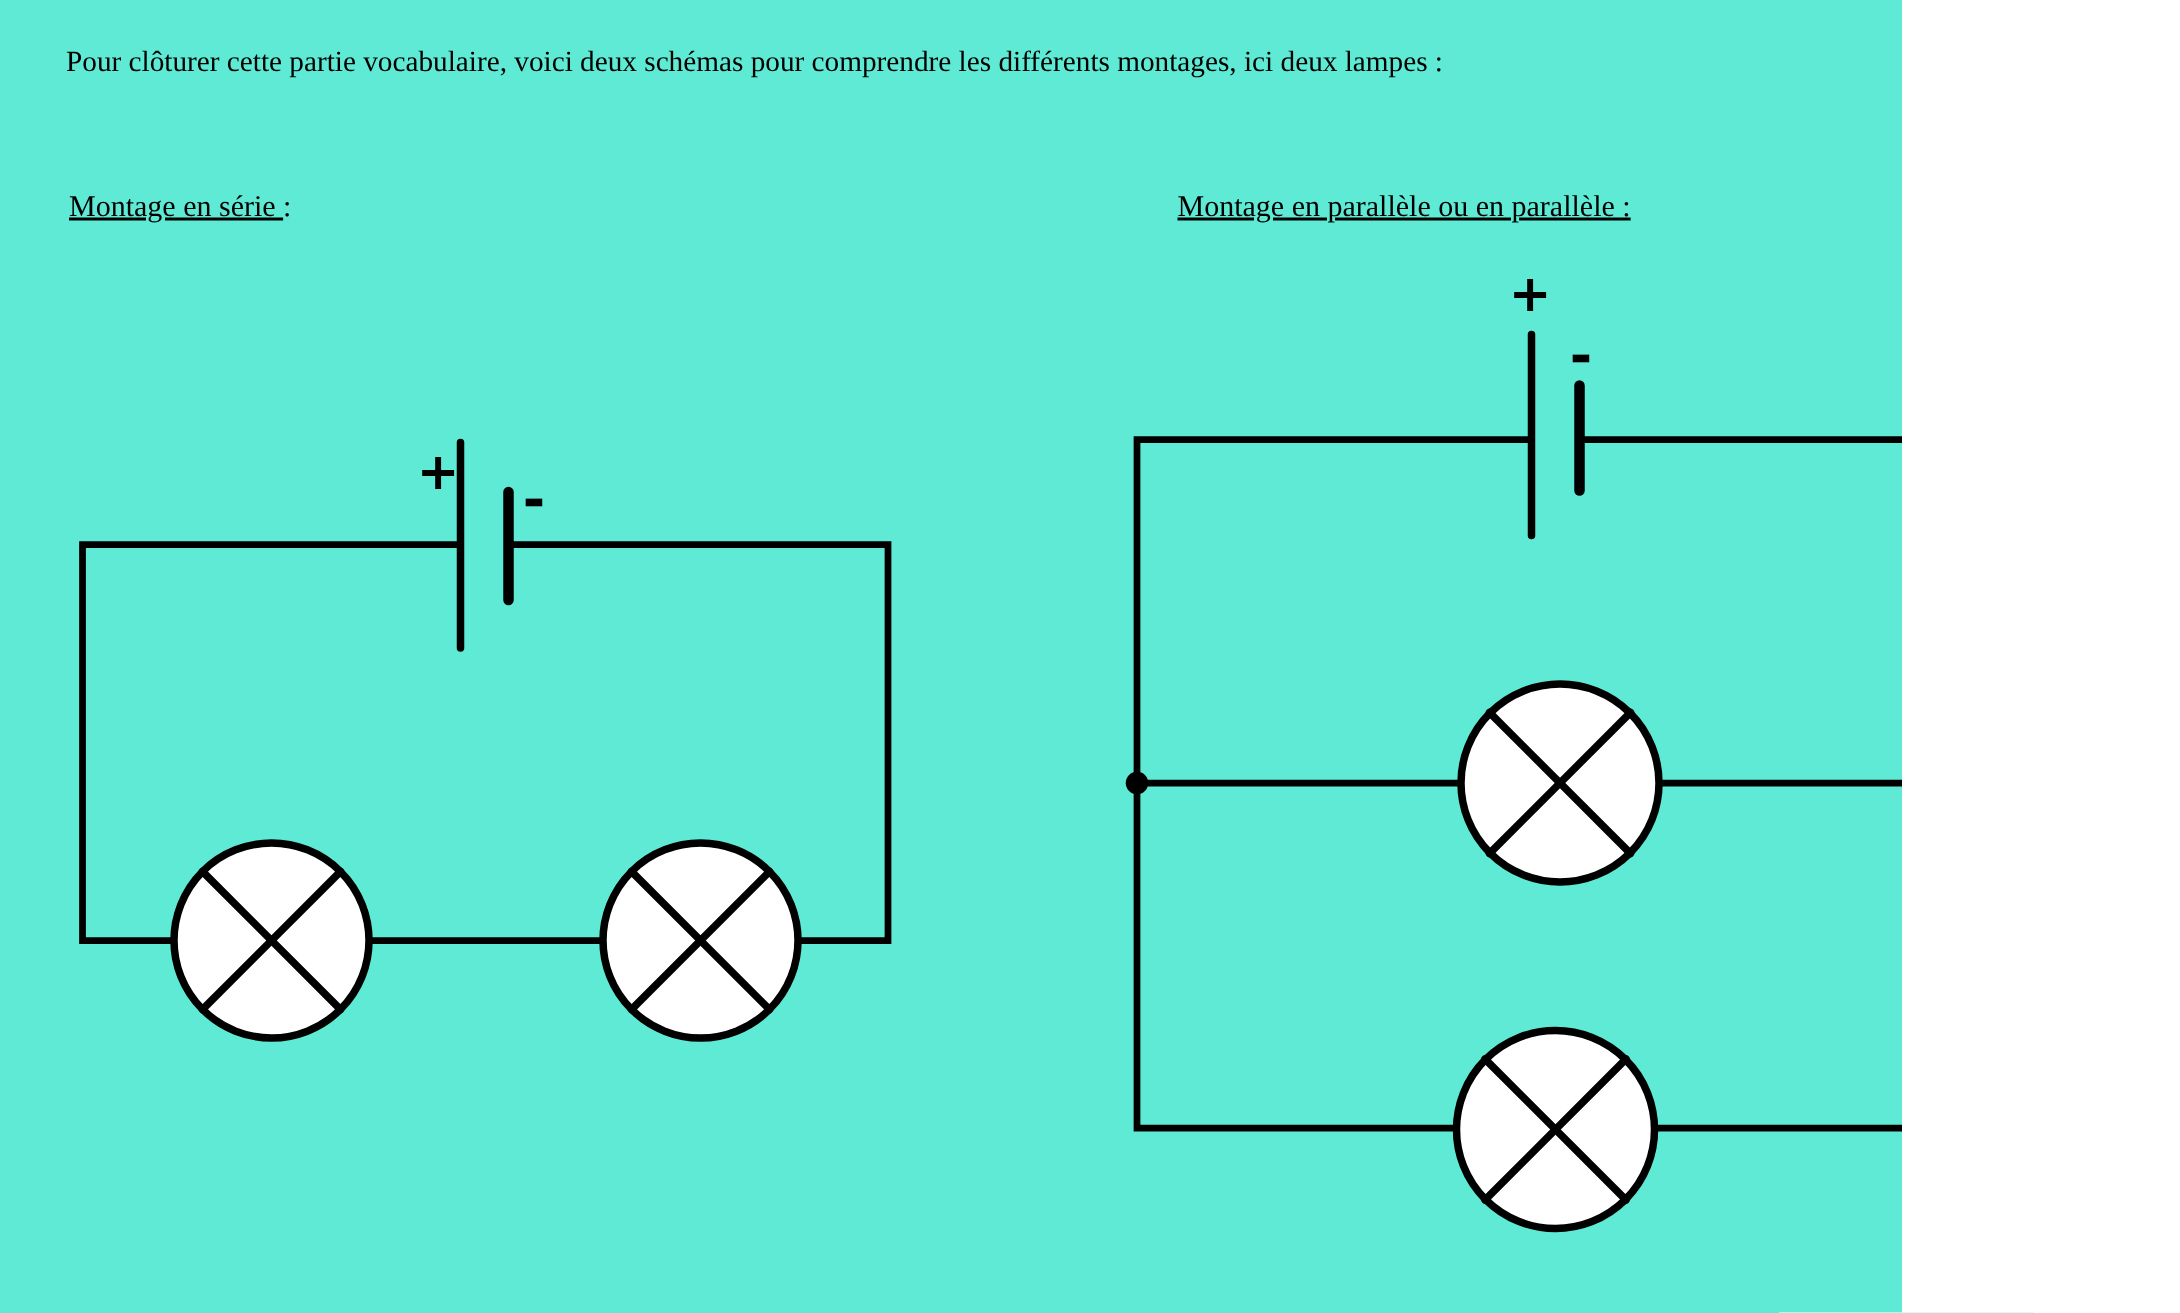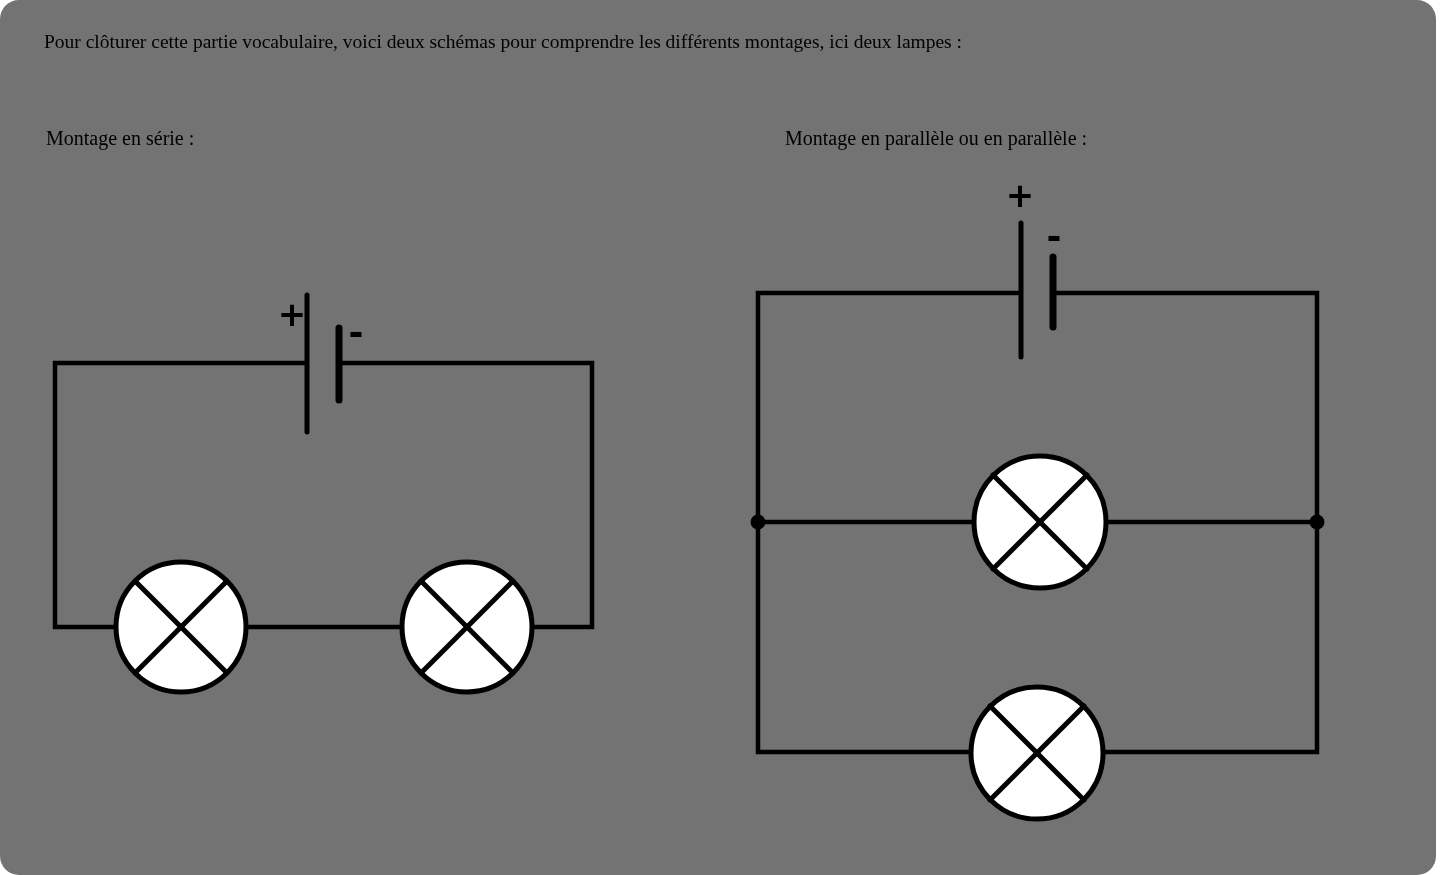--- a/index.html
+++ b/index.html
@@ -2,47 +2,46 @@
 <html><head>
 <meta charset="utf-8">
 <style>
   html, body {
     margin: 0;
     padding: 0;
     background: #ffffff;
   }
   .page {
     position: relative;
-    width: 1436px;
+    width: 1268px;
     height: 875px;
-    background: #737373;
+    background: #5eead4;
     font-family: "Liberation Serif", serif;
     color: #000000;
     overflow: hidden;
-    border-radius: 19px;
   }
   .intro {
     position: absolute;
     left: 44px;
     top: 31px;
     margin: 0;
     font-size: 19.5px;
     white-space: nowrap;
   }
   .heading {
     position: absolute;
     top: 127px;
     margin: 0;
     font-size: 20px;
     font-weight: normal;
     white-space: nowrap;
   }
   .heading-series { left: 46px; }
   .heading-parallel { left: 785px; }
-  .underlined { }
+  .underlined { text-decoration: underline; }
   .circuit-svg { position: absolute; }
   .series-svg  { left: 30px;  top: 270px; }
   .parallel-svg{ left: 700px; top: 170px; }
   .wire {
     fill: none;
     stroke: #000000;
     stroke-width: 4.5;
     stroke-linejoin: miter;
   }
   .plate-long {

